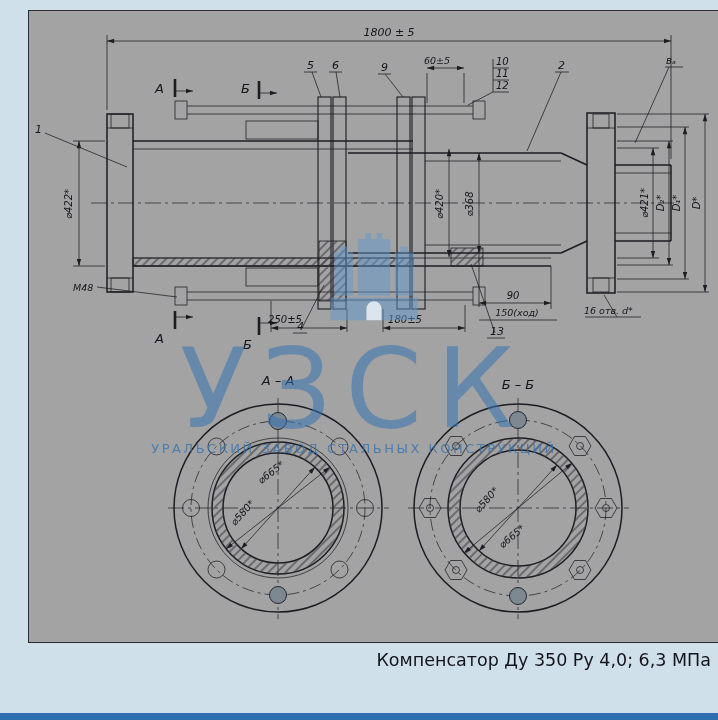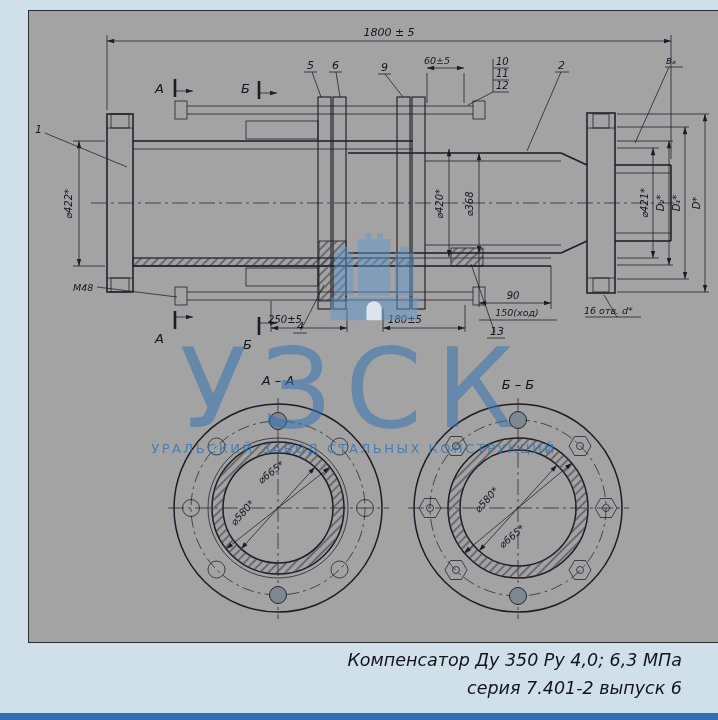--- a/index.html
+++ b/index.html
@@ -37,22 +37,22 @@
     color:rgba(52,114,178,0.55);
   }
   .wm-full{
     position:absolute;left:0;right:10px;top:441px;text-align:center;
     font-size:13px;font-weight:normal;letter-spacing:2.5px;
     color:rgba(52,114,178,0.78);
   }
   .wm-castle{position:absolute;left:326px;top:220px;}
   
   .caption{
-    position:absolute;right:36px;top:646px;text-align:right;
-    font-style:italic;font-size:17.5px;line-height:28px;color:#14141c;margin-left:9px;
+    position:absolute;right:7px;top:646px;text-align:right;
+    font-size:17.5px;line-height:28px;color:#14141c;margin-left:9px;
   }
   .footer-strip{
     position:absolute;left:0;bottom:0;width:718px;height:7px;background:#2e6fb0;
   }
 </style>
 </head>
 <body>
 
 <div class="paper">
 <svg width="700" height="633" viewBox="8 10 700 633">
@@ -300,16 +300,15 @@
              M33,20 h8 v-6 h6 v6 h6 v-6 h6 v6 h8 v60 h-34 z
              M4,82 h92 v24 h-92 z"></path>
     <path fill="rgba(251,252,253,0.75)" d="M42,106 v-12 a8,8 0 0 1 16,0 v12 z"></path>
   </svg>
   <div class="wm-acronym">УЗСК</div>
   <div class="wm-full">УРАЛЬСКИЙ ЗАВОД СТАЛЬНЫХ КОНСТРУКЦИЙ</div>
 </div>
 
 <div class="caption">
   <div>Компенсатор Ду 350 Ру 4,0; 6,3 МПа</div>
-  <div>серия 7.401-2 выпуск 6</div>
 </div>
 
 <div class="footer-strip"></div>
 
 </body></html>

